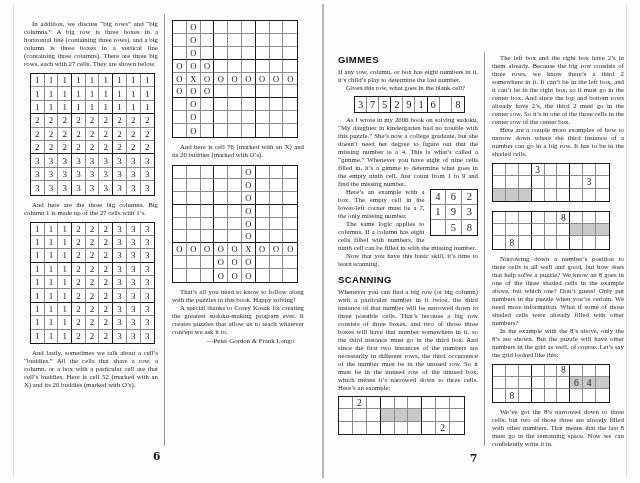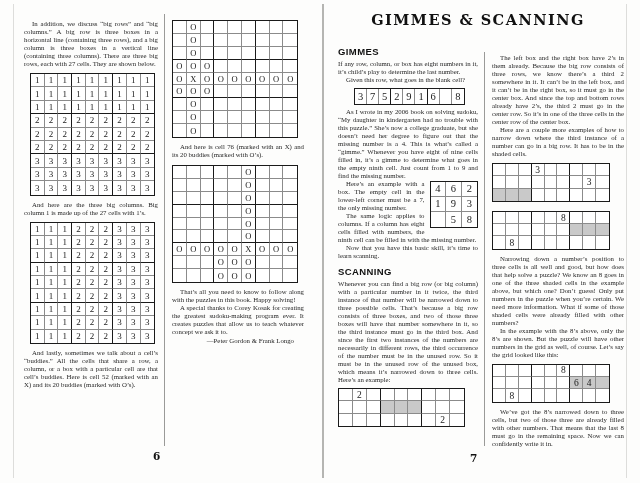--- a/index.html
+++ b/index.html
@@ -8,21 +8,21 @@
           font-family:"Liberation Serif",serif;color:#262626;}
   .pedge{position:absolute;top:4px;height:474px;width:1px;background:#dddddb;}
   .spine{position:absolute;top:4px;height:474px;width:2px;background:#b5b5b2;}
   .vrule{position:absolute;width:1px;background:#9a9a98;}
   .col{position:absolute;font-size:6.8px;line-height:8px;text-align:justify;}
   .col p{margin:0;text-indent:8px;}
   .col p.ni{text-indent:0;}
   .col p.sig{text-indent:0;text-align:right;padding-right:10px;margin-top:1px;}
   .mt{margin-top:5px !important;}
   .sechead{font-family:"Liberation Sans","DejaVu Sans",sans-serif;font-weight:bold;
-           font-size:9.5px;letter-spacing:.4px;margin:8px 0 4px 0;color:#111;}
+           font-size:9.5px;letter-spacing:.4px;margin:16px 0 4px 0;color:#111;}
   #title{position:absolute;left:330px;top:11px;width:296px;text-align:center;
          font-family:"DejaVu Serif","Liberation Serif",serif;font-weight:bold;
          font-size:14.5px;letter-spacing:1.5px;color:#111;white-space:nowrap;}
   .pagenum{position:absolute;font-family:"DejaVu Serif",serif;font-weight:bold;
            font-size:10.5px;color:#111;}
   
   .grid{display:grid;width:max-content;border:1.6px solid #1a1a1a;background:#fff;}
   .gc{display:flex;align-items:center;justify-content:center;box-sizing:border-box;
       width:var(--cw);height:var(--ch);font-size:var(--fs);color:#1a1a1a;
       border-right:.6px solid #8b8b8b;border-bottom:.6px solid #8b8b8b;
@@ -390,21 +390,20 @@
         <div class="gc vr lr">O</div>
         <div class="gc lr"></div>
         <div class="gc lr"></div>
         <div class="gc lc lr"></div>
       </div>
     <p class="mt">That’s all you need to know to follow along with the puzzles in this book. Happy solving!</p>
     <p>A special thanks to Corey Kosak for creating the greatest sudoku-making program ever. It creates puzzles that allow us to teach whatever concept we ask it to.</p>
     <p class="sig">—Peter Gordon &amp; Frank Longo</p>
   </div>
 
-  <div id="title">GIMMES &amp; SCANNING</div>
 
   <div class="col" style="left:338px;top:40px;width:140px">
     <h3 class="sechead">GIMMES</h3>
     <p class="ni">If any row, column, or box has eight numbers in it, it’s child’s play to determine the last number.</p>
     <p>Given this row, what goes in the blank cell?</p>
     <div class="grid g-row" style="margin: 4px 0px 3px 16px; grid-template-columns: repeat(9, var(--cw));">
         <div class="gc lr">3</div>
         <div class="gc lr">7</div>
         <div class="gc vr lr">5</div>
         <div class="gc lr">2</div>

